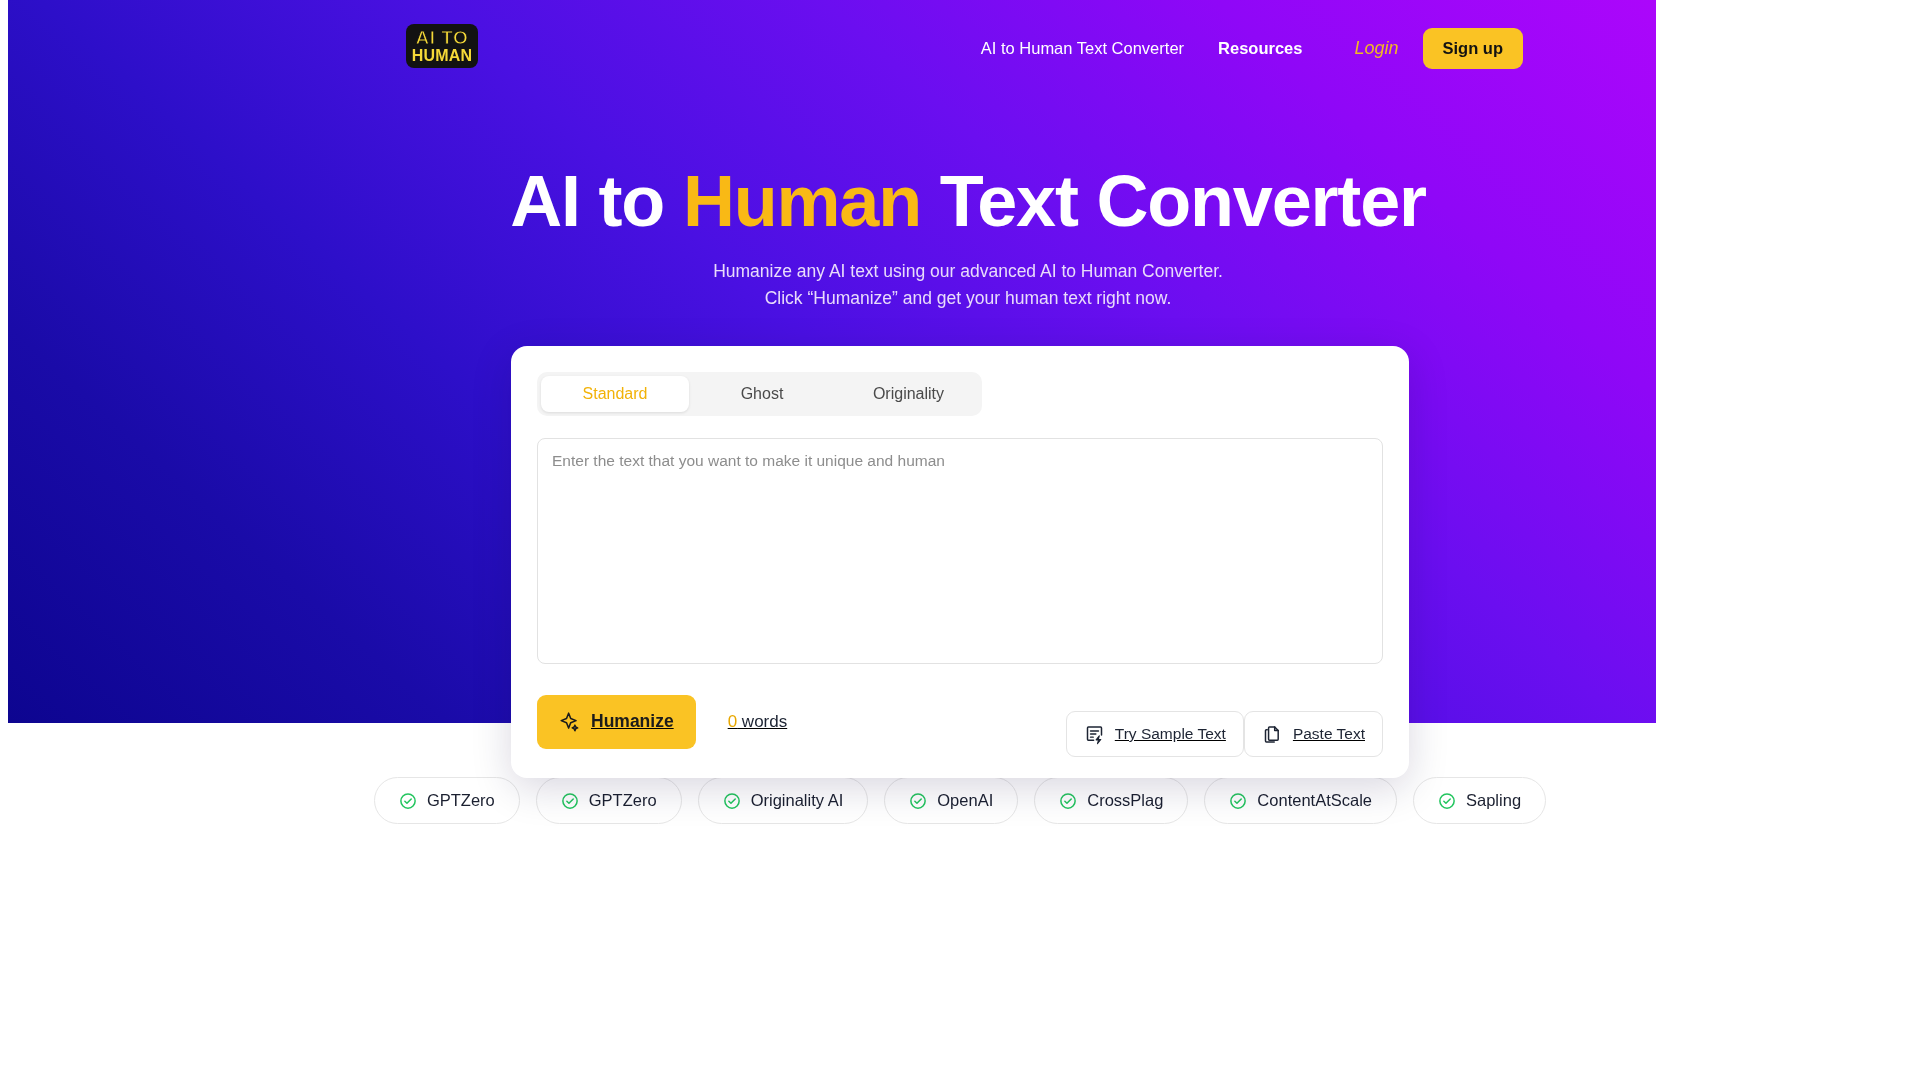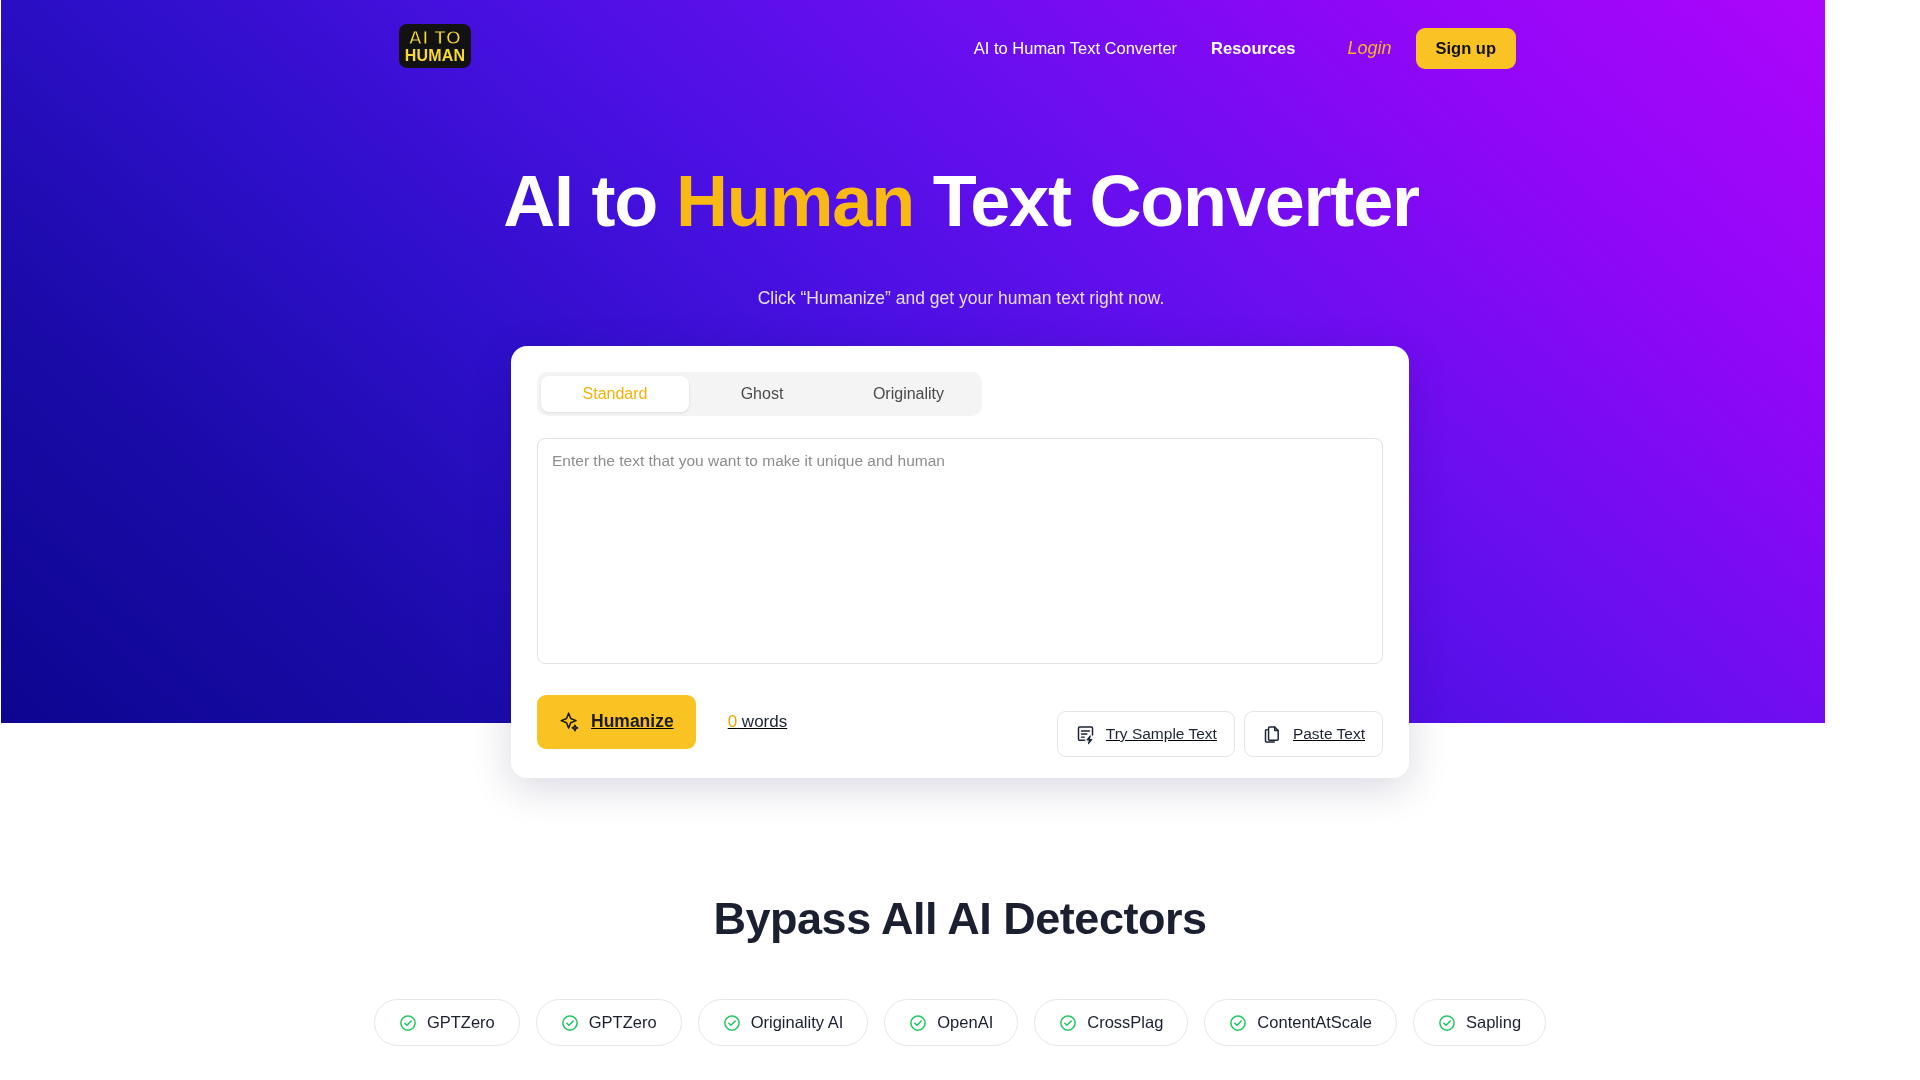--- a/index.html
+++ b/index.html
@@ -13,22 +13,22 @@
 
   body {
     font-family: "Liberation Sans", sans-serif;
     background: #ffffff;
     position: relative;
   }
 
   
   .hero {
     position: absolute;
-    top: 0; left: 1px;
-    width: 1824px;
+    top: 0; left: 8px;
+    width: 1648px;
     height: 723px;
     background: linear-gradient(42deg,
         #0d0590 0%,
         #1a0ba8 18%,
         #2d0fc9 34%,
         #4a10e2 50%,
         #6b0ef0 66%,
         #8f07f7 82%,
         #ac06fb 100%);
     overflow: visible;
@@ -228,21 +228,20 @@
     margin-left: 32px;
     font-size: 17px;
     color: #1d2433;
     white-space: nowrap;
   }
   .word-count .num { color: #e8a700; }
 
   .actions-right {
     margin-left: auto;
     display: flex;
-    gap: 9px;
     margin-top: 25px;
   }
   .btn-ghost {
     background: #ffffff;
     border: 1px solid #e4e4e4;
     border-radius: 9px;
     height: 46px;
     padding: 0 17px;
     display: flex;
     align-items: center;
@@ -316,21 +315,21 @@
       <a class="nav-link item-converter" href="#">AI to Human Text Converter</a>
       <a class="nav-link item-resources" href="#">Resources</a>
       <a class="nav-login" href="#">Login</a>
       <button class="nav-signup">Sign up</button>
     </nav>
   </div>
 
   <h1 class="hero-title"><span>AI to </span><span class="accent">Human</span><span> Text Converter</span></h1>
 
   <p class="hero-sub">
-    <br>
+    <span>Humanize any AI text using our advanced AI to Human Converter.</span><br>
     <span>Click “Humanize” and get your human text right now.</span>
   </p>
 </div>
 
 <div class="card">
 
   <div class="tabs">
     <button class="tab t0 active">Standard</button>
     <button class="tab t1">Ghost</button>
     <button class="tab t2">Originality</button>
@@ -377,21 +376,20 @@
         </span>
         <span>Paste Text</span>
       </button>
 
     </div>
   </div>
 </div>
 
 <div class="detectors">
 
-  <h2 class="detectors-title">Bypass All AI Detectors</h2>
 
   <div class="chips">
 
     <div class="chip">
       <span class="icon">
         <svg class="check" viewBox="0 0 24 24" fill="none" stroke="#22c55e" stroke-width="2" stroke-linecap="round" stroke-linejoin="round">
             <circle cx="12" cy="12" r="9.5"></circle>
             <path d="M7.8 12.3 10.6 15.1 16.3 9.3"></path>
           </svg>
       </span>

